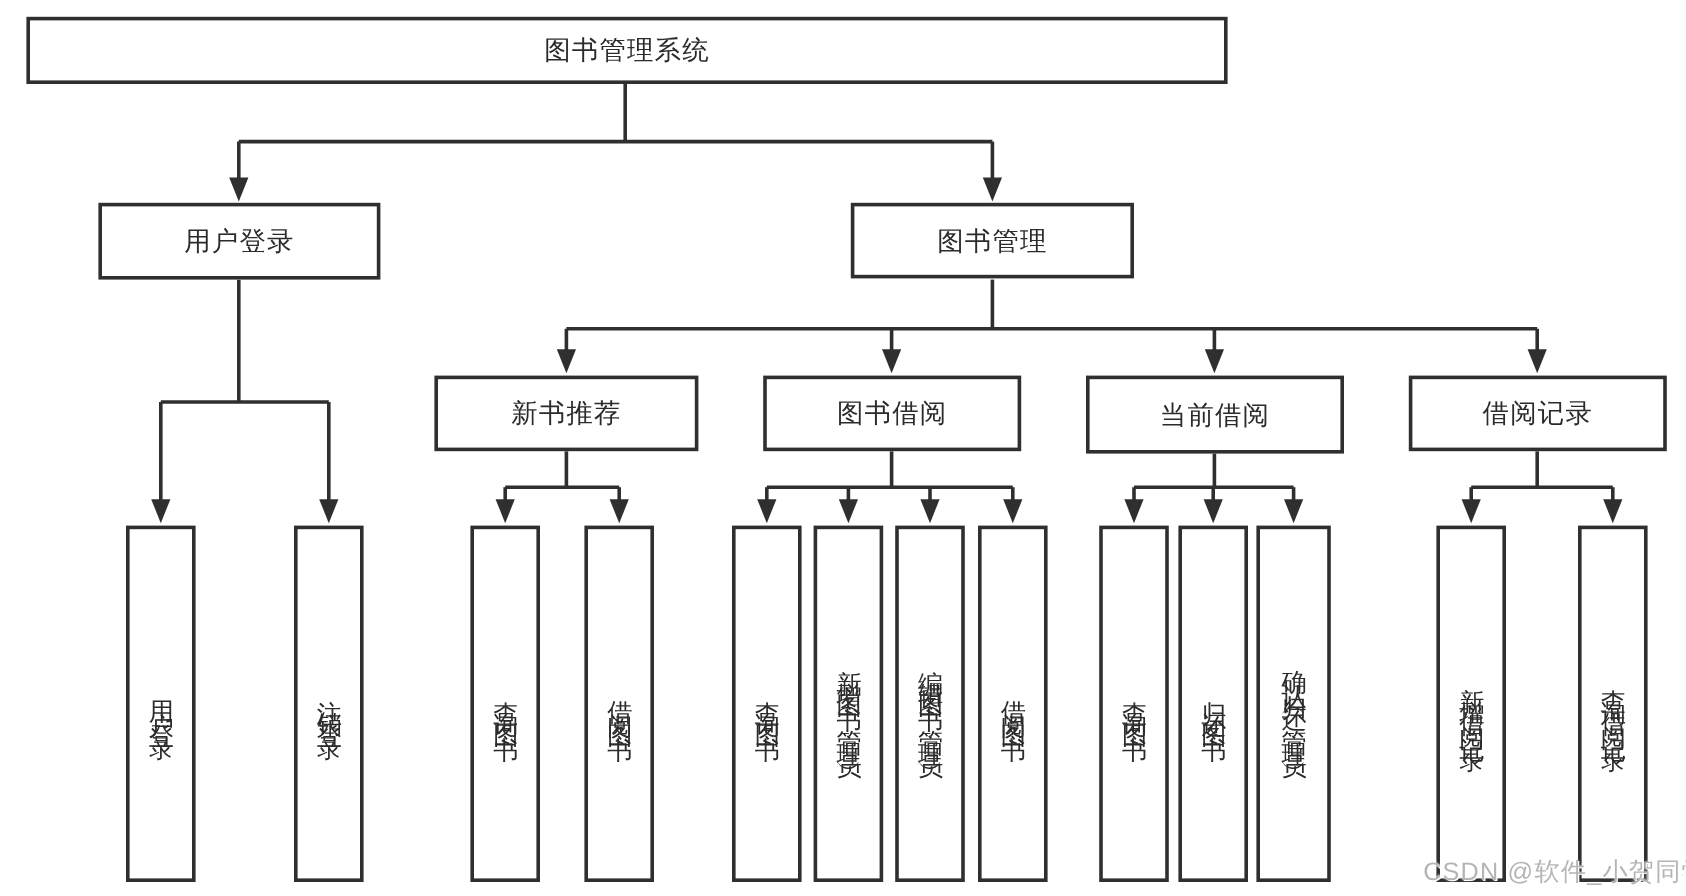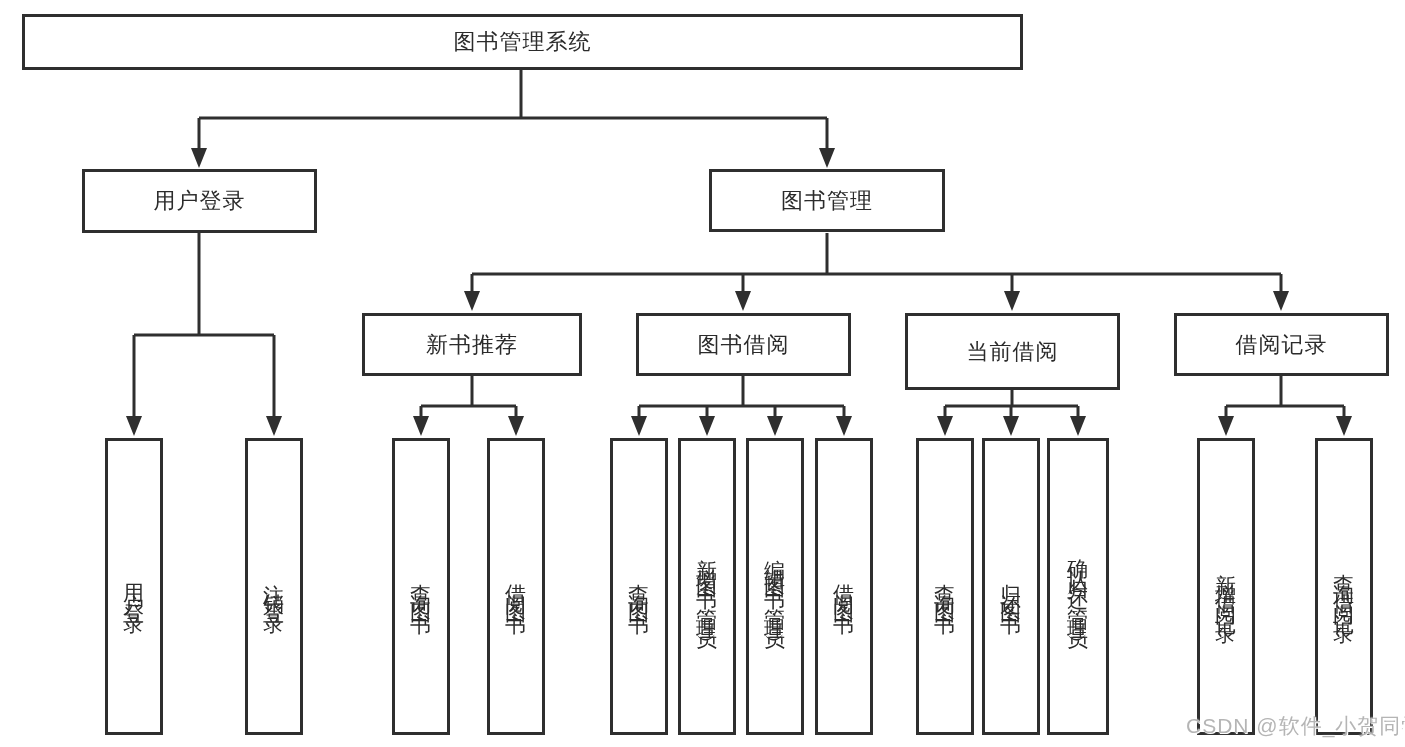--- a/index.html
+++ b/index.html
@@ -132,21 +132,21 @@
   <div class="box" style="left:709px; top:169px; width:236px; height:63px;">
     <span>图书管理</span>
   </div>
 
   <div class="box" style="left:636px; top:313px; width:215px; height:63px;">
     <span>图书借阅</span>
   </div>
   <div class="box" style="left:362px; top:313px; width:220px; height:63px;">
     <span>新书推荐</span>
   </div>
-  <div class="box" style="left:905px; top:313px; width:215px; height:77px;">
+  <div class="box" style="left:905px; top:313px; width:215px; height:65px;">
     <span>当前借阅</span>
   </div>
   <div class="box" style="left:1174px; top:313px; width:215px; height:63px;">
     <span>借阅记录</span>
   </div>
 
   <div class="box leaf" style="left:105px; width:58px;">
     <span class="vtext">用户登录</span>
   </div>
   <div class="box leaf" style="left:245px; width:58px;">

